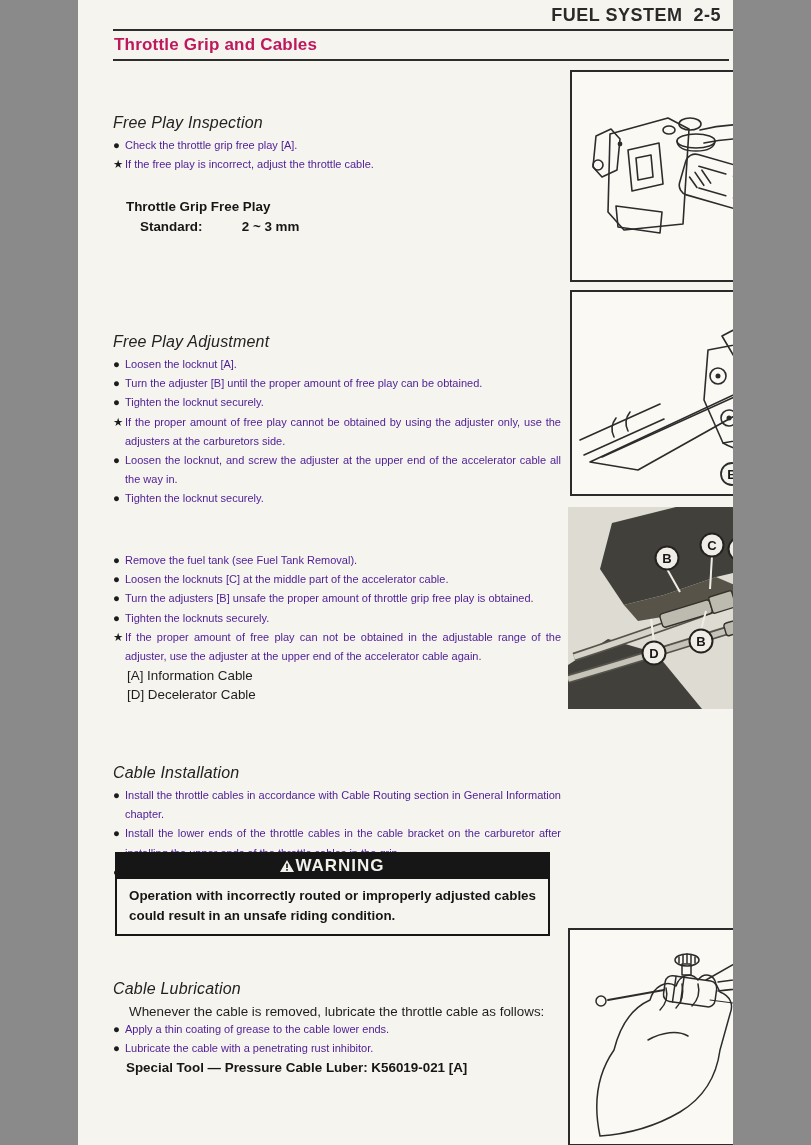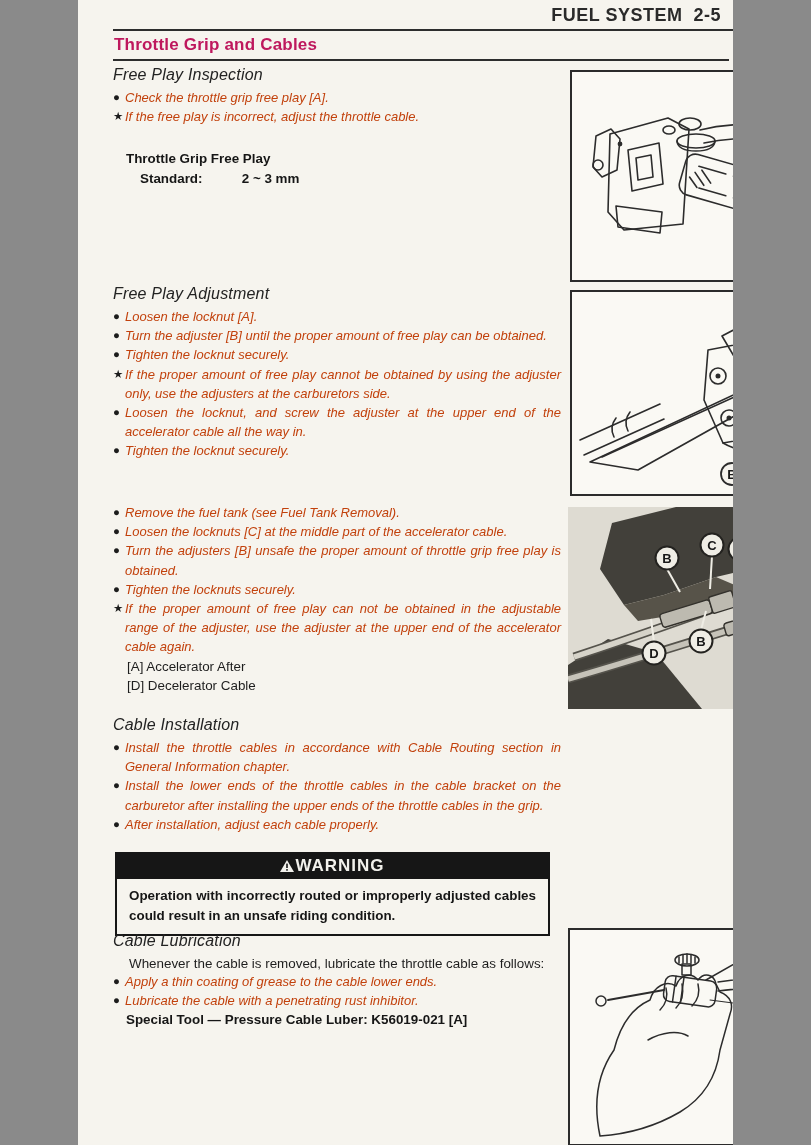--- a/index.html
+++ b/index.html
@@ -16,25 +16,25 @@
     white-space:pre;
   }
   .rule{position:absolute; height:2px; background:#2d2d2d;}
   .rule-top{left:35px; right:0; top:29px;}
   .rule-sub{left:35px; right:4px; top:59px;}
   .section-heading{
     position:absolute; left:36px; top:35px;
     font-size:17px; font-weight:bold; color:#be185d; letter-spacing:.2px;
   }
   
-  .tcol{position:absolute; left:35px; width:448px;}
+  .tcol{position:absolute; left:35px; width:448px;margin-top:48px;}
   .h-it{font-style:italic; font-size:16px; color:#232323; letter-spacing:.2px;}
   .li{display:flex;}
   .li .mk{width:12px; flex:none; font-size:11.5px; line-height:19.2px; color:#1c1c1c;}
-  .li .tx{flex:1; font-size:13px; line-height:19.2px; text-align:justify; color:#c2410c;font-style:italic;}
+  .li .tx{flex:1; font-size:11px; line-height:19.2px; text-align:justify; color:#4c1d95;}
   .keys{margin-left:14px; font-size:13.4px; line-height:19.2px;}
   .specblock{font-weight:bold; font-size:13.4px; line-height:20px; color:#161616;}
   .specblock .row2{margin-left:14px;}
   .specblock .lab{display:inline-block; width:98px;}
   .intro-line{font-size:13.4px; line-height:19.2px; padding-left:16px; text-align:justify;}
   .tool-line{font-weight:bold; font-size:13.4px; color:#161616;}
   
   .warnbox{position:absolute; left:37px; width:431px; border:2px solid #161616; background:#f6f4ee;}
   .warnhead{
     background:#161616; color:#f2f1ec; text-align:center;
@@ -125,21 +125,21 @@
         <span class="tx">Turn the adjusters [B] unsafe the proper amount of throttle grip free play is obtained.</span>
       </div>
     <div class="li">
         <span class="mk">●</span>
         <span class="tx">Tighten the locknuts securely.</span>
       </div>
     <div class="li">
         <span class="mk">★</span>
         <span class="tx">If the proper amount of free play can not be obtained in the adjustable range of the adjuster, use the adjuster at the upper end of the accelerator cable again.</span>
       </div>
-    <div class="keys">[A] Accelerator After</div>
+    <div class="keys">[A] Information Cable</div>
     <div class="keys">[D] Decelerator Cable</div>
   </div>
 
   <div class="tcol h-it" style="top:716px;">Cable Installation</div>
   <div class="tcol" style="top:738px;">
     <div class="li">
         <span class="mk">●</span>
         <span class="tx">Install the throttle cables in accordance with Cable Routing section in General Information chapter.</span>
       </div>
     <div class="li">

